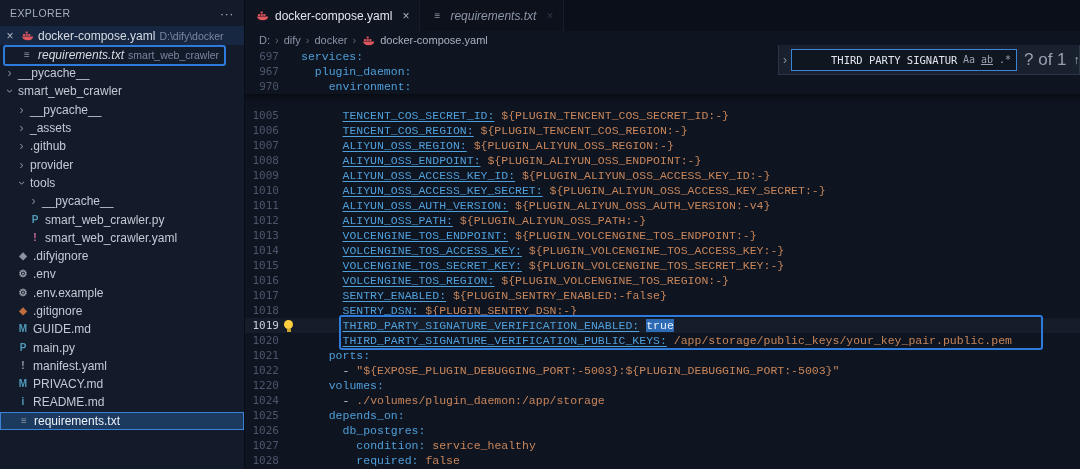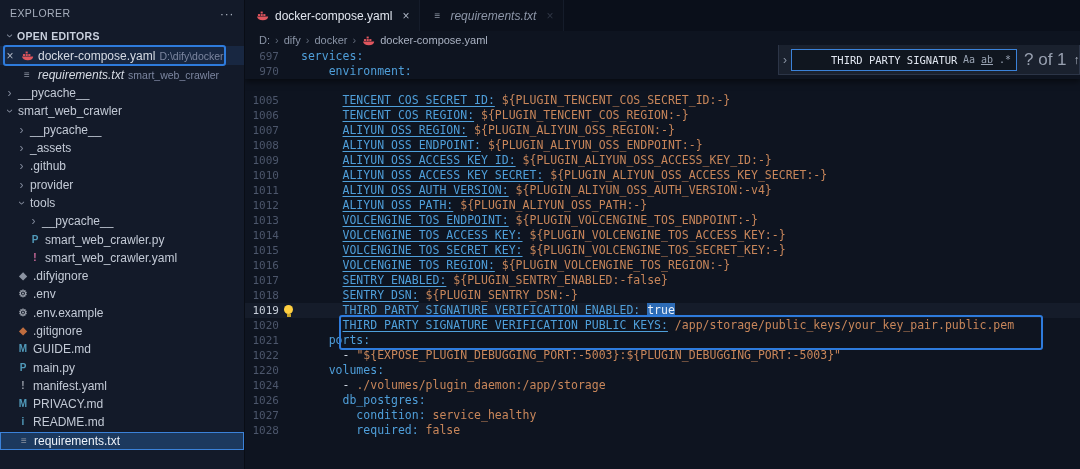--- a/index.html
+++ b/index.html
@@ -44,21 +44,21 @@
   .bc-sep{color:#5f6878;}
 
   .editor{position:absolute;top:49px;left:0;right:0;bottom:0;font-family:"DejaVu Sans Mono",monospace;font-size:11.5px;line-height:15px;overflow:hidden;}
   .sticky{position:relative;z-index:2;background:#0e1420;box-shadow:0 3px 6px rgba(0,0,0,.5);}
   .lines{padding-top:14px;}
   .cline{display:flex;height:15px;cursor:text;}
   .cline.current{background:rgba(110,140,190,.07);}
   .lnum{flex:none;width:34px;text-align:right;color:#4c566b;font-size:11px;}
   .cline.current .lnum{color:#c6cdd9;}
   .gact{flex:none;width:22px;position:relative;}
-  .ctext{flex:1;white-space:pre;}
+  .ctext{flex:1;white-space:pre;font-family:Liberation Mono, monospace;}
   .tk-key{color:var(--key);}
   .tk-keyu{color:var(--key);text-decoration:underline;text-underline-offset:2px;}
   .tk-val{color:var(--value);}
   .tk-plain{color:#ccd2dc;}
   .tk-sel{background:var(--selection);color:#eaf1fb;}
   .bulb{position:absolute;left:5px;top:2px;width:9px;height:9px;border-radius:50%;background:#ffcf40;}
   .bulb:after{content:"";position:absolute;left:2.5px;top:9px;width:4px;height:3px;background:#c9a428;}
 
   
   .find{position:absolute;top:45px;right:0;width:302px;height:30px;z-index:6;background:#1a212e;border:1px solid #2c3547;border-top:none;display:flex;align-items:center;gap:4px;padding:0 4px;}
@@ -74,24 +74,20 @@
 </style>
 </head>
 <body>
 
 <div class="app">
 
   <aside class="sidebar">
     <div class="sb-header">
       <span>EXPLORER</span>
       <span class="sb-menu">···</span>
-    </div>
-    <div class="sb-sec">
-      <span class="chev open">›</span>
-      <span>OPEN EDITORS</span>
     </div>
     <div id="oe-list">
         <div class="oe-row active">
           <span class="oe-close">×</span>
           <span class="ficon"><svg width="13" height="11" viewBox="0 0 16 14">
               <path d="M1 8.2h14.2c0 3-2.6 4.8-6.8 4.8C4 13 1.4 11.2 1 8.2z" fill="#e0565e"></path>
               <rect x="2.2" y="5.2" width="2.7" height="2.4" fill="#e0565e"></rect>
               <rect x="5.6" y="5.2" width="2.7" height="2.4" fill="#e0565e"></rect>
               <rect x="9" y="5.2" width="2.7" height="2.4" fill="#e0565e"></rect>
               <rect x="5.6" y="2" width="2.7" height="2.4" fill="#e0565e"></rect>
@@ -229,20 +225,25 @@
       </div>
 
     <div class="editor">
       <div id="sticky" class="sticky">
           <div class="cline">
             <span class="lnum">697</span>
             <span class="gact"></span>
             <span class="ctext" style="padding-left: 0px;"><span class="tk-key">services:</span></span>
           </div>
           <div class="cline">
+            <span class="lnum">967</span>
+            <span class="gact"></span>
+            <span class="ctext" style="padding-left: 13.84px;"><span class="tk-key">plugin_daemon:</span></span>
+          </div>
+          <div class="cline">
             <span class="lnum">970</span>
             <span class="gact"></span>
             <span class="ctext" style="padding-left: 27.68px;"><span class="tk-key">environment:</span></span>
           </div>
         </div>
       <div id="lines" class="lines">
           <div class="cline">
             <span class="lnum">1005</span>
             <span class="gact"></span>
             <span class="ctext" style="padding-left: 41.52px;"><span class="tk-keyu">TENCENT_COS_SECRET_ID:</span><span class="tk-val"> ${PLUGIN_TENCENT_COS_SECRET_ID:-}</span></span>
@@ -336,20 +337,25 @@
           </div>
           <div class="cline">
             <span class="lnum">1220</span>
             <span class="gact"></span>
             <span class="ctext" style="padding-left: 27.68px;"><span class="tk-key">volumes:</span></span>
           </div>
           <div class="cline">
             <span class="lnum">1024</span>
             <span class="gact"></span>
             <span class="ctext" style="padding-left: 41.52px;"><span class="tk-plain">- </span><span class="tk-val">./volumes/plugin_daemon:/app/storage</span></span>
+          </div>
+          <div class="cline">
+            <span class="lnum">1025</span>
+            <span class="gact"></span>
+            <span class="ctext" style="padding-left: 27.68px;"><span class="tk-key">depends_on:</span></span>
           </div>
           <div class="cline">
             <span class="lnum">1026</span>
             <span class="gact"></span>
             <span class="ctext" style="padding-left: 41.52px;"><span class="tk-key">db_postgres:</span></span>
           </div>
           <div class="cline">
             <span class="lnum">1027</span>
             <span class="gact"></span>
             <span class="ctext" style="padding-left: 55.36px;"><span class="tk-key">condition:</span><span class="tk-val"> service_healthy</span></span>

